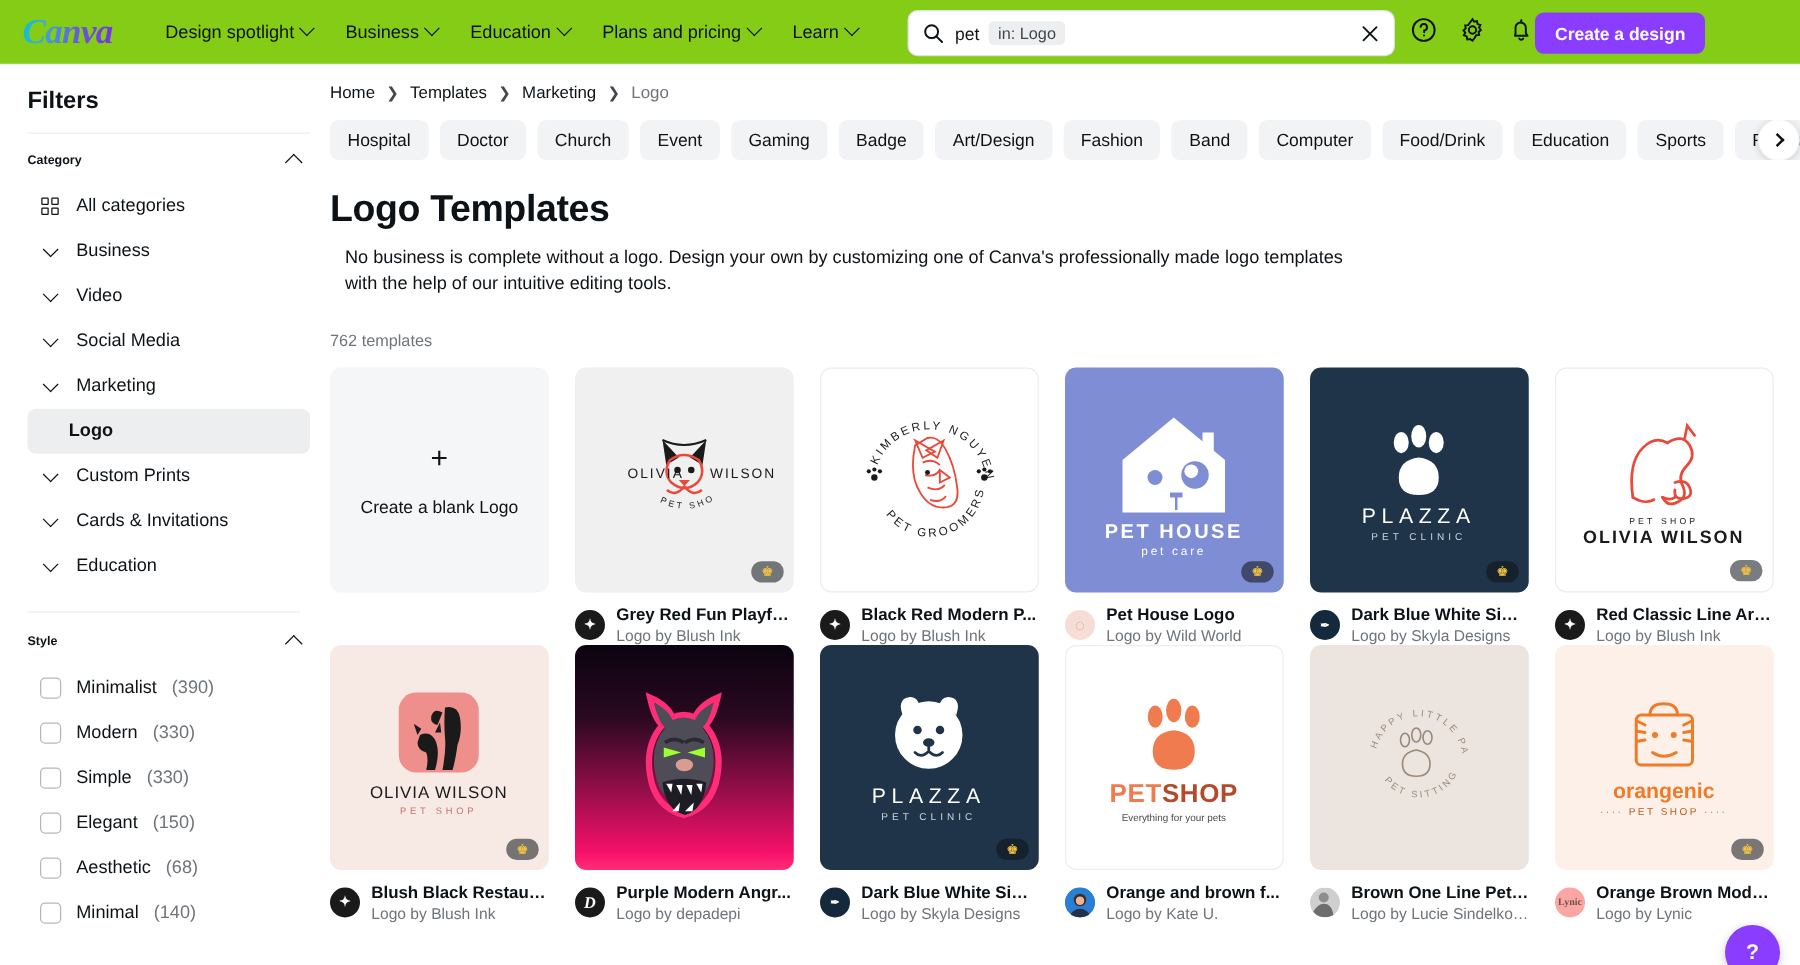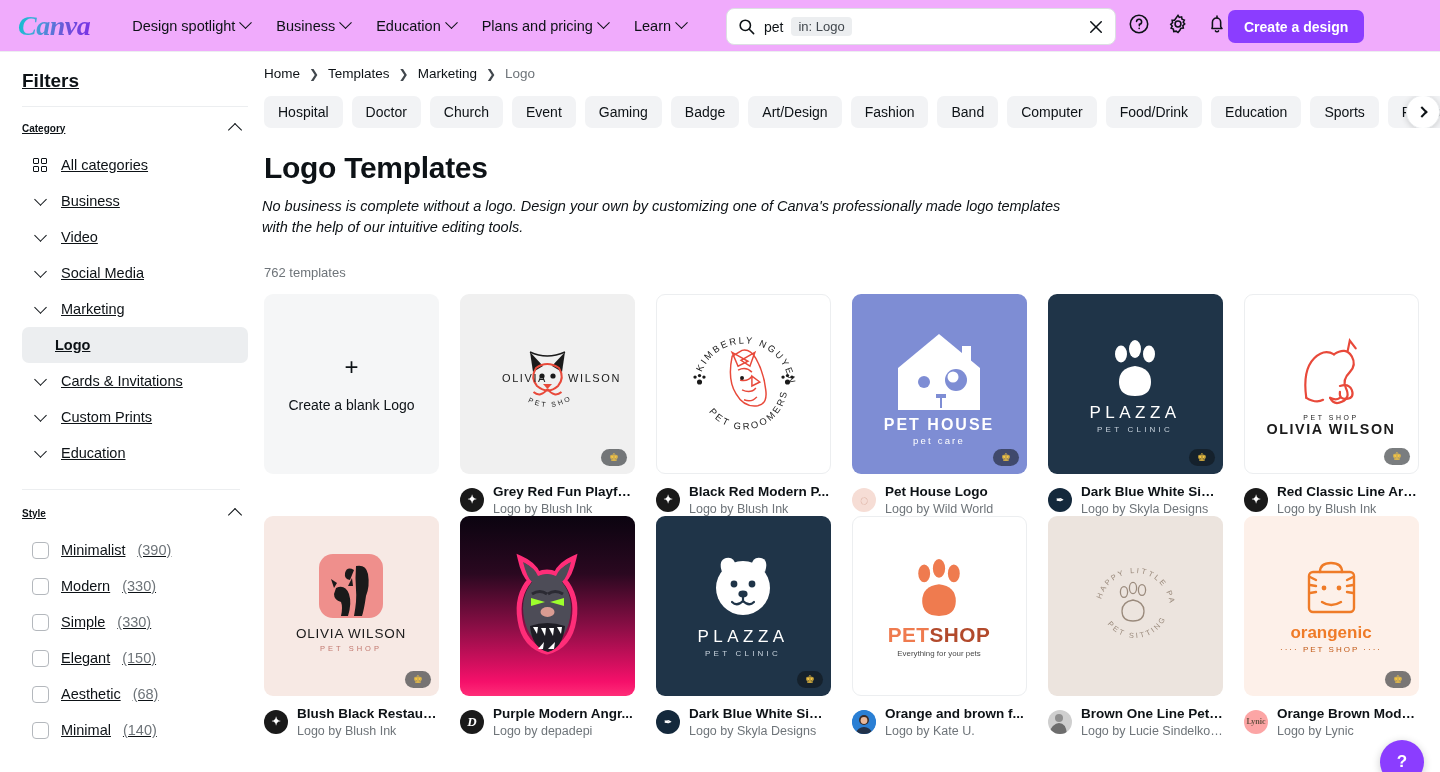--- a/index.html
+++ b/index.html
@@ -7,21 +7,21 @@
     width: 1440px; height: 772px;
     font-family: "Liberation Sans", sans-serif;
     background: #fff; color: #0d1216; overflow: hidden;
   }
 
   
   .header {
     height: 52px; width: 1440px;
     display: flex; align-items: center;
     border-bottom: 1px solid #eceef0;
-    position: relative; background: #f0abfc;
+    position: relative; background: #84cc16;
   }
   .logo {
     margin-left: 14px; font-family: "Liberation Serif", serif;
     font-size: 28px; font-style: italic; font-weight: 700;
     letter-spacing: -0.5px;
     background: linear-gradient(100deg,#00c4cc 0%,#3dadd8 25%,#6a57d8 62%,#7d2ae8 100%);
     -webkit-background-clip: text; background-clip: text;
     -webkit-text-fill-color: transparent; color: transparent;
     padding: 0 4px;
   }
@@ -55,21 +55,21 @@
     background: #8b3dff; color: #fff; border: none;
     border-radius: 7px; height: 33px; padding: 0 16px;
     font-size: 14px; font-weight: 600; cursor: pointer;
     font-family: "Liberation Sans", sans-serif;
   }
 
   
   .body-wrap { display: flex; height: 720px; }
 
   
-  .sidebar { width: 260px; flex: 0 0 260px; padding: 18px 12px 0 22px; overflow: hidden; text-decoration: underline; }
+  .sidebar { width: 260px; flex: 0 0 260px; padding: 18px 12px 0 22px; overflow: hidden; }
   .sidebar h2 { font-size: 19px; font-weight: 700; margin-bottom: 14px; }
   .sb-divider { height: 1px; background: #eceef0; margin: 0 0 14px 0; }
   .sb-sec-head {
     display: flex; align-items: center; justify-content: space-between;
     font-size: 10px; font-weight: 700; margin-bottom: 12px; cursor: pointer;
     padding-right: 8px;
   }
   .chev-up { width: 10px; height: 10px; border-left: 1.8px solid #0d1216;
              border-top: 1.8px solid #0d1216; transform: rotate(45deg); margin-top: 4px; }
   .chev-dn { width: 9px; height: 9px; border-right: 1.7px solid #0d1216;
@@ -110,21 +110,21 @@
   .chips-next {
     position: absolute; right: 0; top: -1px; width: 34px; height: 34px;
     border-radius: 50%; background: #fff; border: 1px solid #eceef0;
     box-shadow: 0 1px 6px rgba(0,0,0,.16);
     display: flex; align-items: center; justify-content: center; cursor: pointer;
   }
   .chips-next i { width: 8px; height: 8px; border-right: 2px solid #0d1216;
                   border-bottom: 2px solid #0d1216; transform: rotate(-45deg); margin-left: -3px; }
 
   .page-title { font-size: 30px; font-weight: 700; margin: 23px 0 0 4px; letter-spacing: -0.3px; }
-  .page-desc { font-size: 14.5px; line-height: 1.48; margin: 11px 0 0 2px; width: 800px; color: #0d1216; font-style: italic; }
+  .page-desc { font-size: 14.5px; line-height: 1.48; margin: 11px 0 0 16px; width: 800px; color: #0d1216; }
   .count { font-size: 13px; color: #6e7479; margin: 26px 0 0 4px; }
 
   
   .grid {
     display: grid; grid-template-columns: repeat(6, 175px);
     column-gap: 21px; row-gap: 0; margin: 14px 0 0 4px;
   }
   .blank-card {
     width: 175px; height: 180px; background: #f5f6f7; border-radius: 9px;
     display: flex; flex-direction: column; align-items: center; justify-content: center;
@@ -279,27 +279,27 @@
         </span>
       <span>Marketing</span>
     </div>
     <div class="cat-item active">
       <span>Logo</span>
     </div>
     <div class="cat-item">
       <span class="cat-icon">
           <span class="chev-dn"></span>
         </span>
-      <span>Cards &amp; Invitations</span>
+      <span>Custom Prints</span>
     </div>
     <div class="cat-item">
       <span class="cat-icon">
           <span class="chev-dn"></span>
         </span>
-      <span>Custom Prints</span>
+      <span>Cards &amp; Invitations</span>
     </div>
     <div class="cat-item">
       <span class="cat-icon">
           <span class="chev-dn"></span>
         </span>
       <span>Education</span>
     </div>
 
     <div class="sb-divider" style="margin:18px 8px 16px 0;"></div>
 

